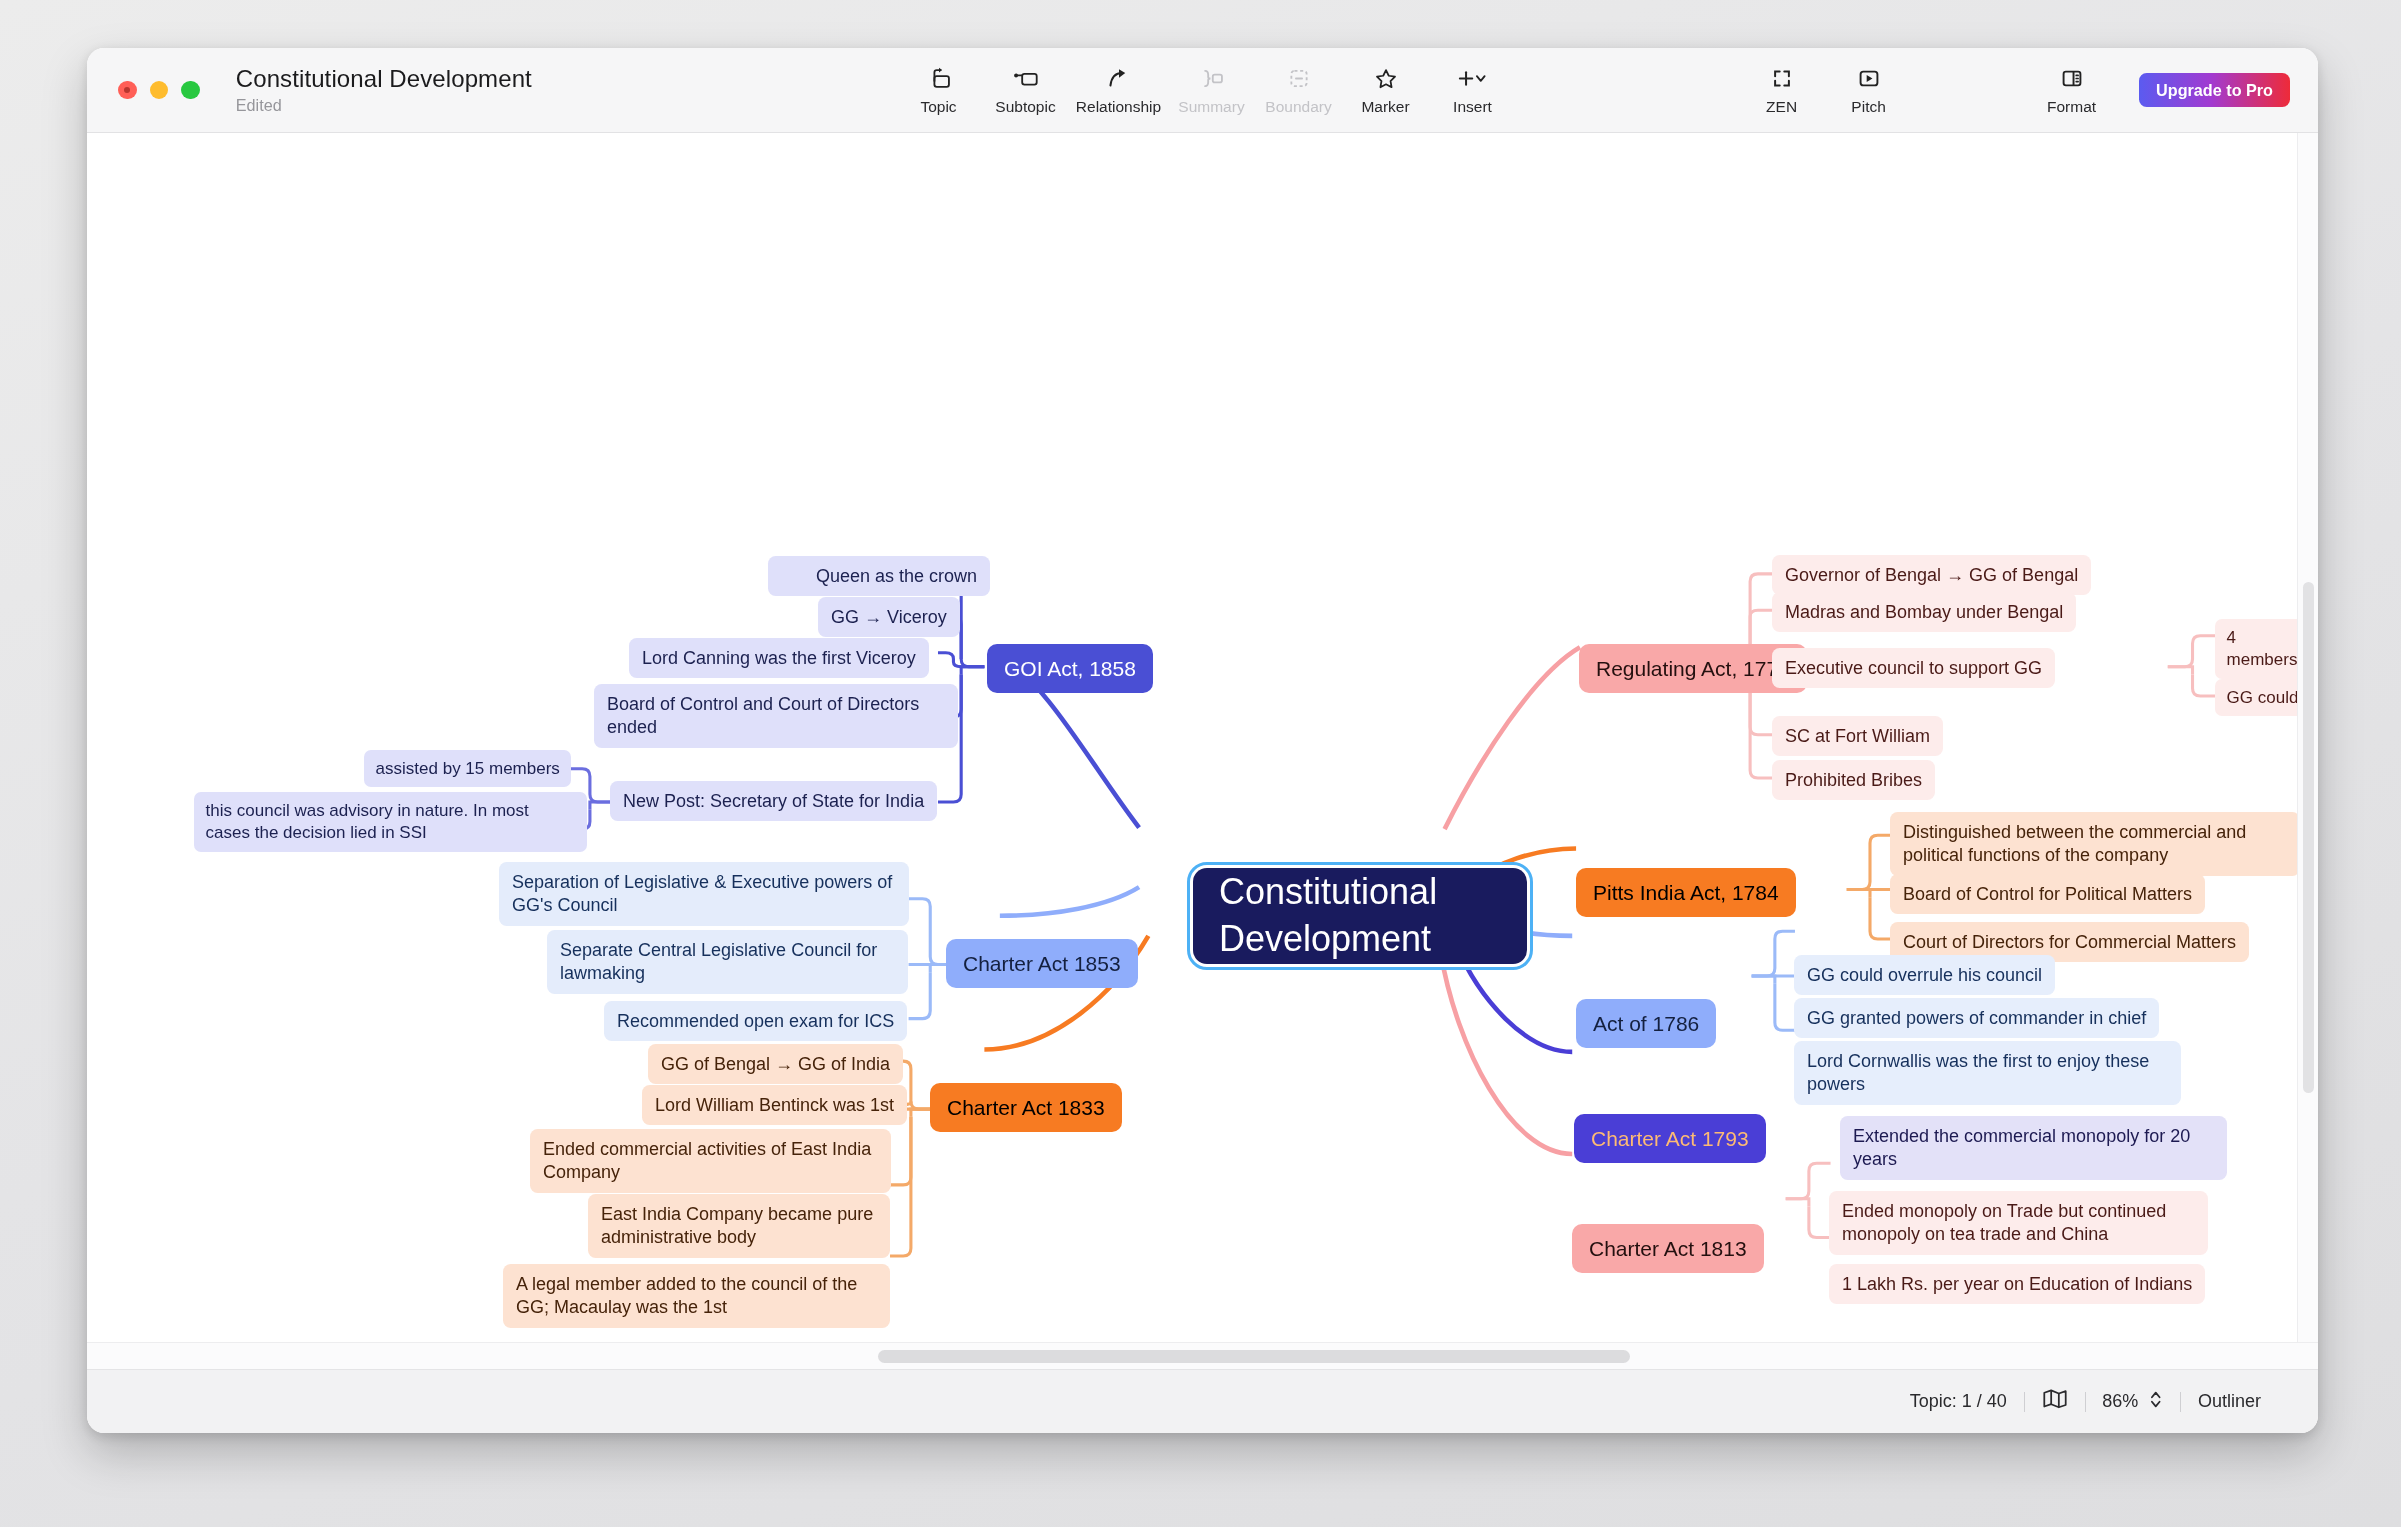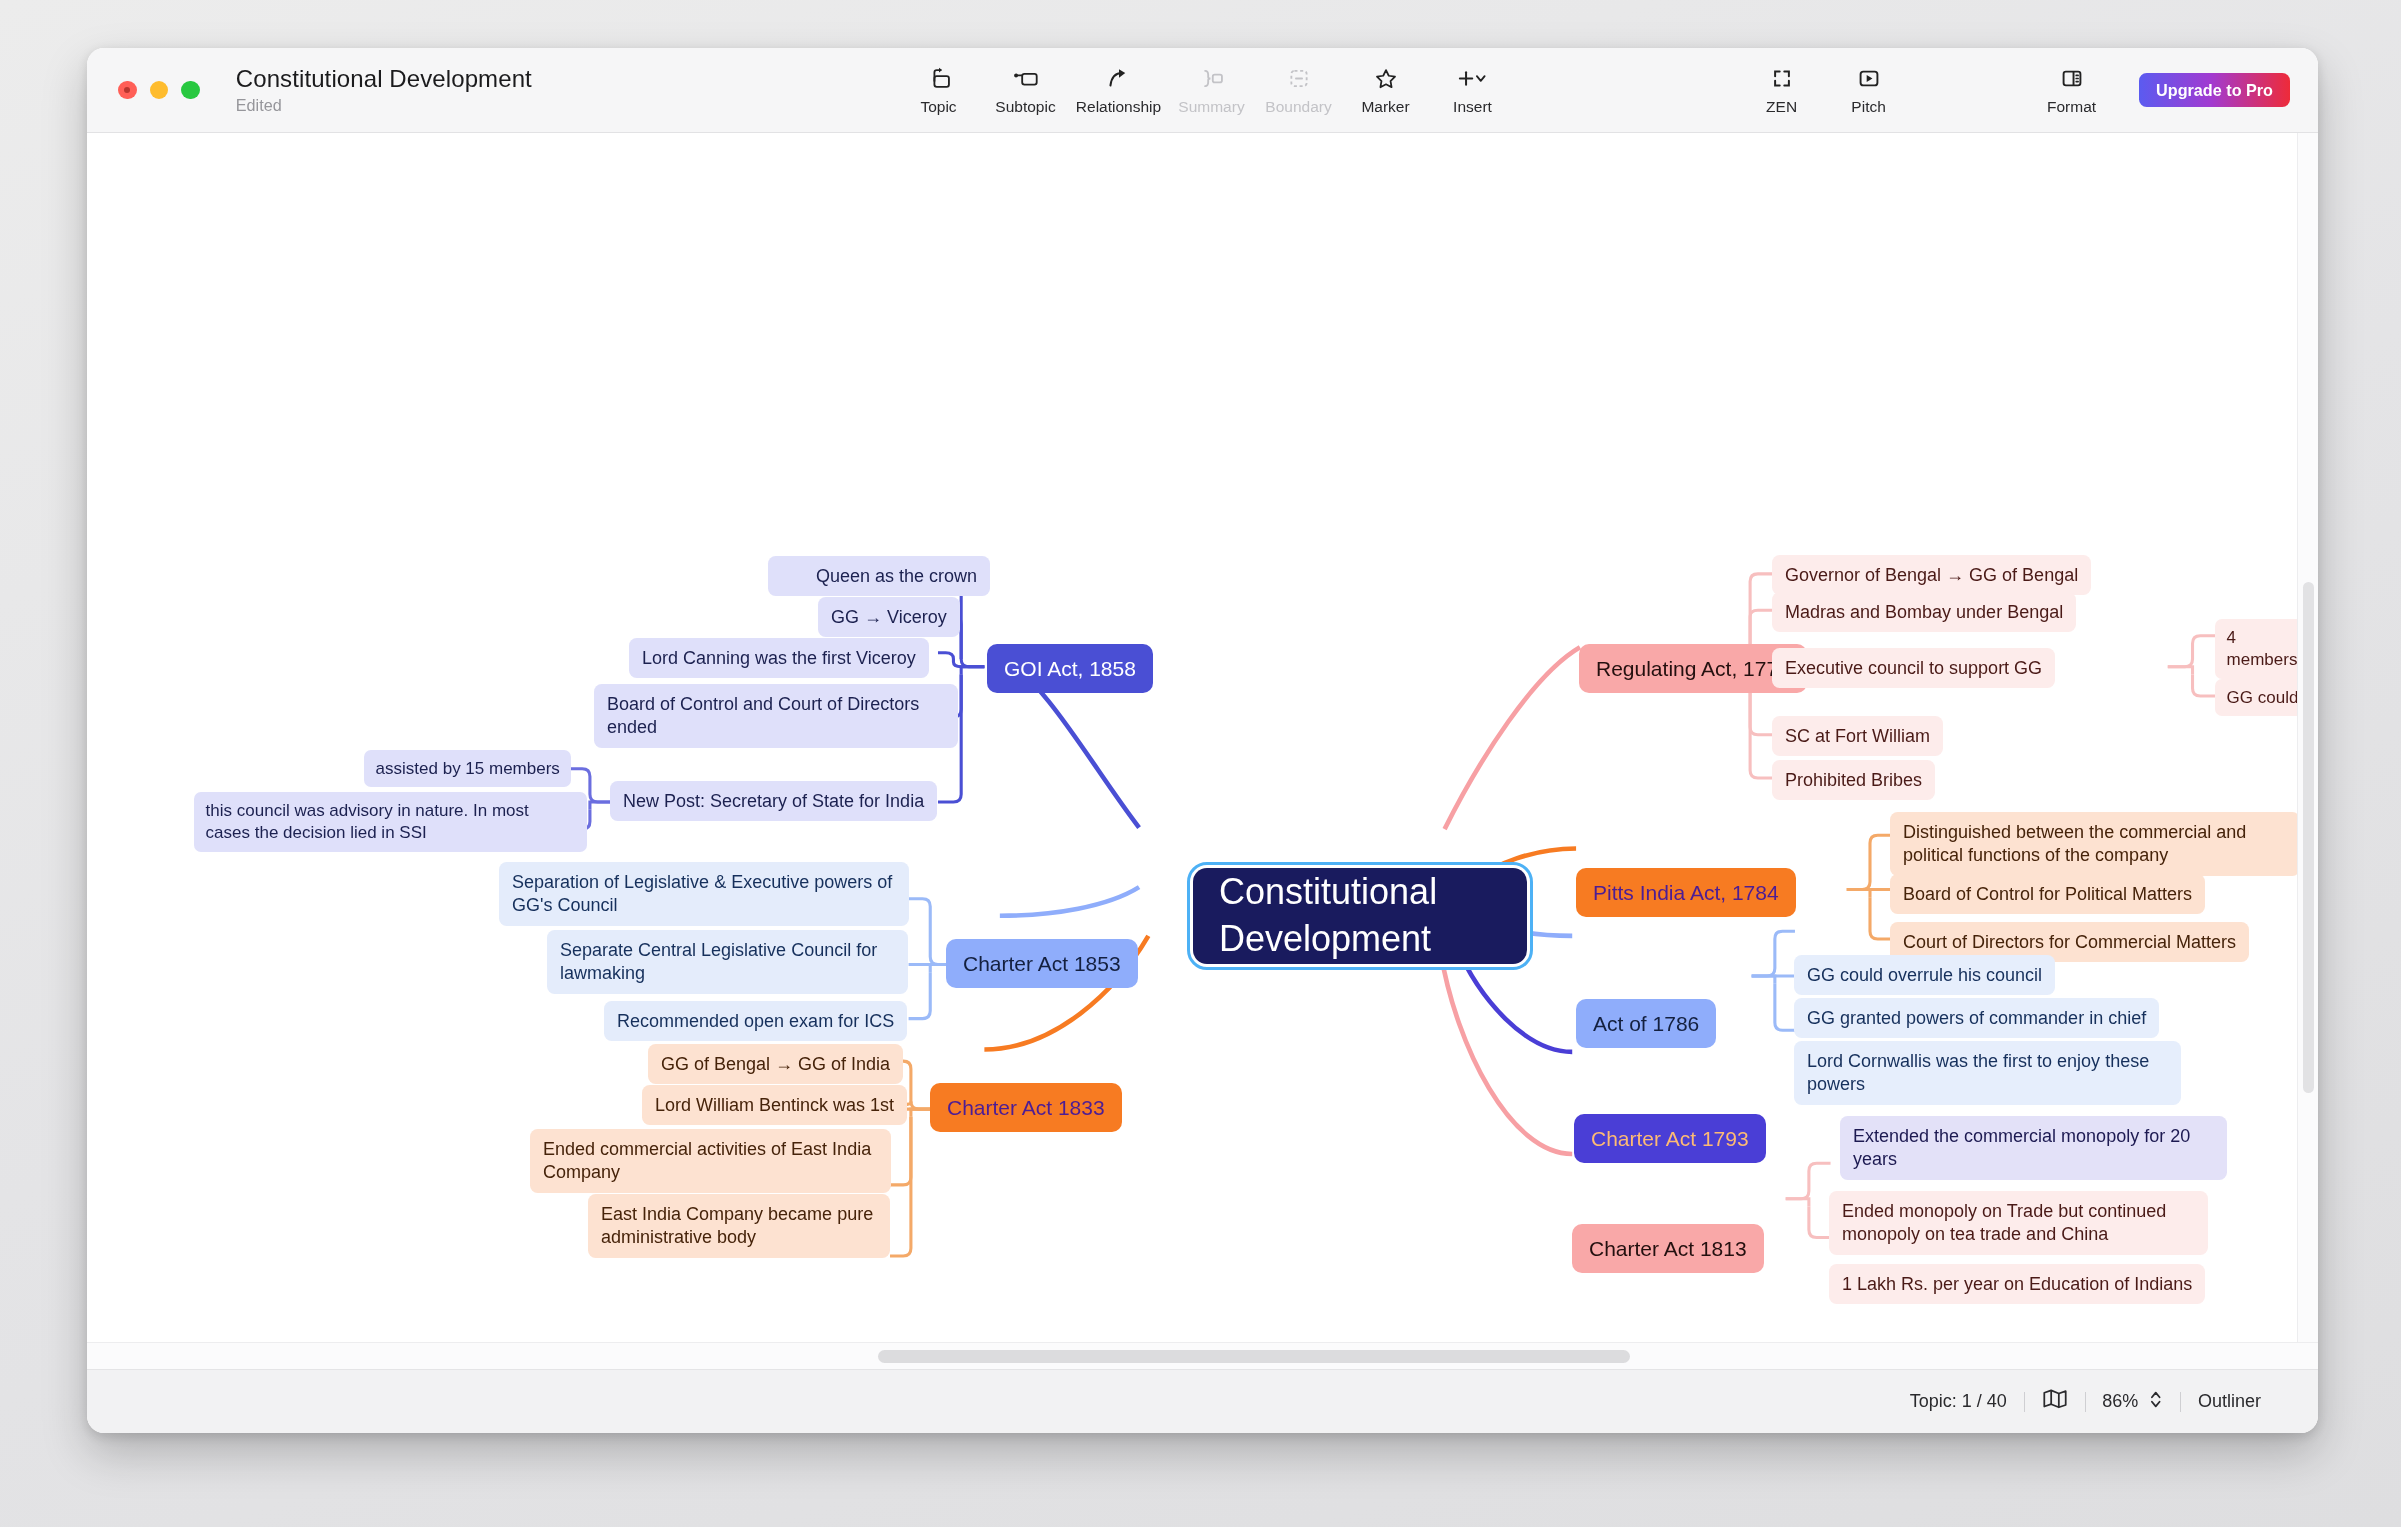--- a/index.html
+++ b/index.html
@@ -101,21 +101,21 @@
   .node.leaf2  { font-size: 17px; padding: 7.7px 11.6px; border-radius: 7px; }
 
   
   .c-indigo-solid  { background:#4a4fd4; color:#ffffff; }
   .c-indigo-pale   { background:#dfe0fa; color:#1c2150; }
   .c-blue-solid    { background:#8fadfb; color:#14203f; }
   .c-blue-pale     { background:#e6eefc; color:#16305c; }
   .c-blue-pale2    { background:#e4ecfb; color:#16305c; }
   .c-violet-solid  { background:#4a3ed6; color:#fdba74; }
   .c-violet-pale   { background:#e3e1f8; color:#1d1a52; }
-  .c-orange-solid  { background:#f77b22; color:#4c1d95;text-align:center; }
+  .c-orange-solid  { background:#f77b22; color:#000000;text-align:center; }
   .c-orange-pale   { background:#fde2d1; color:#46230a; }
   .c-salmon-solid  { background:#f9a8a8; color:#24100f; }
   .c-salmon-pale   { background:#fdeceb; color:#4a1a17; }
 
   
   #hscroll {
     position: absolute; left: 0; bottom: 0; height: 26px; width: 100%;
     background: #fbfbfc; border-top: 0.8px solid #ededef;
   }
   #hthumb {
@@ -385,20 +385,21 @@
       <div class="node branch c-blue-solid" style="left:859px; top:806px;">Charter Act 1853</div>
       <div class="node leaf c-blue-pale2" style="left:412px; top:729px; width:410px;">Separation of Legislative &amp; Executive powers of GG's Council</div>
       <div class="node leaf c-blue-pale2" style="left:460px; top:797px; width:361px;">Separate Central Legislative Council for lawmaking</div>
       <div class="node leaf c-blue-pale2" style="left:517px; top:868px;">Recommended open exam for ICS</div>
 
       <div class="node branch c-orange-solid" style="left:843px; top:950px;">Charter Act 1833</div>
       <div class="node leaf c-orange-pale" style="left:561px; top:911px;">GG of Bengal → GG of India</div>
       <div class="node leaf c-orange-pale" style="left:555px; top:952px;">Lord William Bentinck was 1st</div>
       <div class="node leaf c-orange-pale" style="left:443px; top:996px; width:361px;">Ended commercial activities of East India Company</div>
       <div class="node leaf c-orange-pale" style="left:501px; top:1061px; width:302px;">East India Company became pure administrative body</div>
+      <div class="node leaf c-orange-pale" style="left:416px; top:1131px; width:387px;">A legal member added to the council of the GG; Macaulay was the 1st</div>
 
     </div>
 
     <div id="vscroll">
       <div id="vthumb"></div>
     </div>
     <div id="hscroll">
       <div id="hthumb"></div>
     </div>
   </div>

